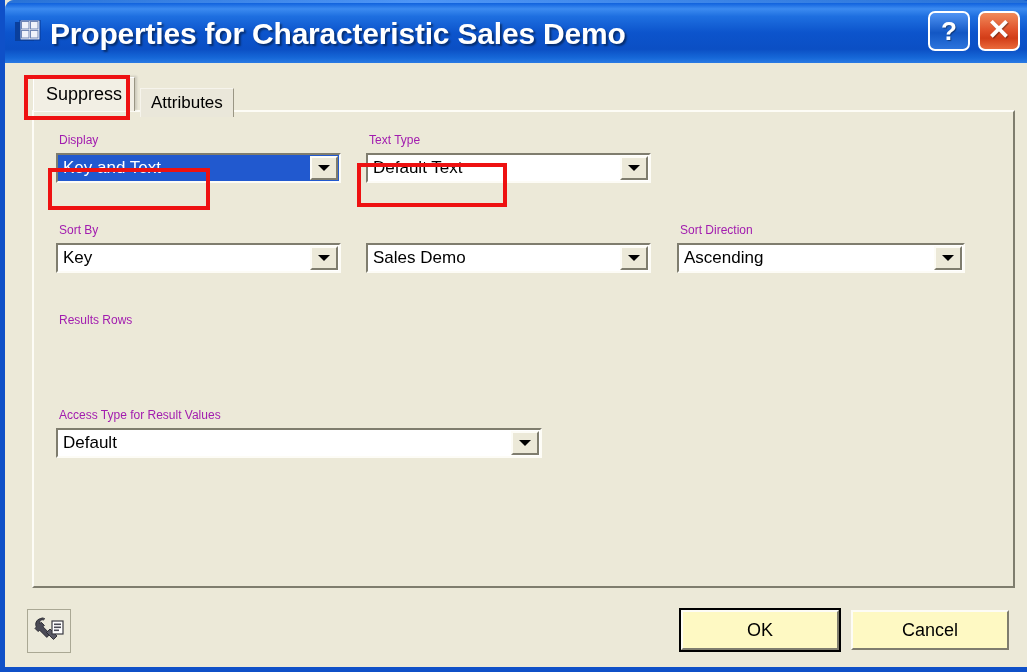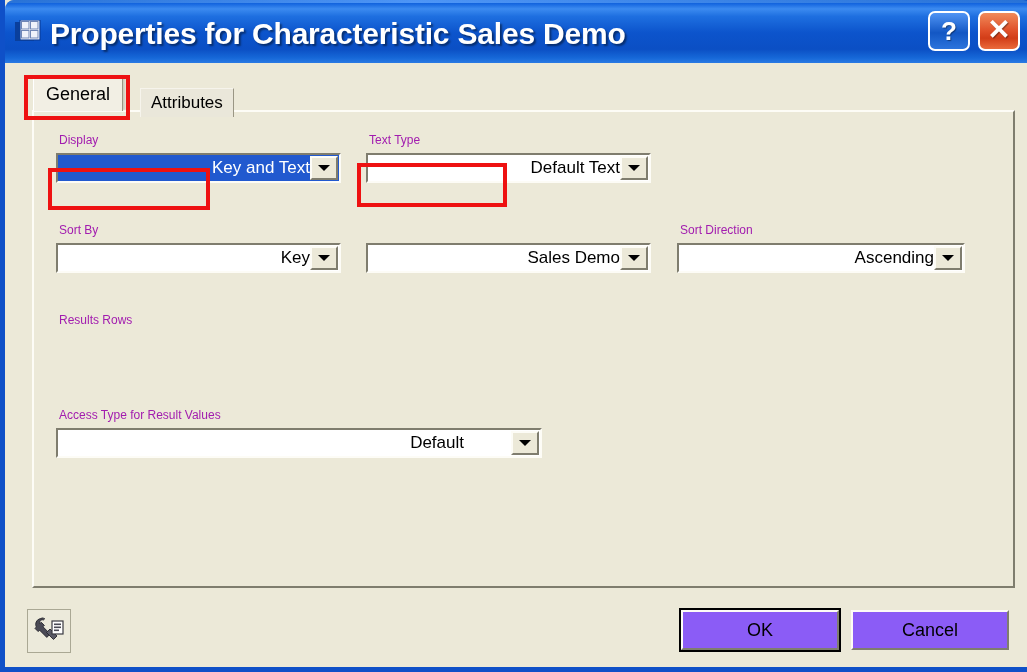--- a/index.html
+++ b/index.html
@@ -189,21 +189,20 @@
   .combo {
     position: absolute;
     box-sizing: border-box;
     height: 30px;
     background: #ffffff;
     border: 2px solid;
     border-color: #7f7d6e #fdfcf6 #fdfcf6 #7f7d6e;
     display: flex;
     align-items: stretch;
     cursor: pointer;
-    text-align: right;
   }
   .combo .val {
     flex: 1 1 auto;
     overflow: hidden;
     white-space: nowrap;
     color: #000000;
     font-size: 17px;
     line-height: 26px;
     padding-left: 5px;
   }
@@ -232,21 +231,21 @@
     width: 0; height: 0;
     border-left: 6px solid transparent;
     border-right: 6px solid transparent;
     border-top: 6px solid #000000;
   }
 
   
   .btn {
     position: absolute;
     box-sizing: border-box;
-    background: #8b5cf6;
+    background: #fef9c3;
     border: 2px solid;
     border-color: #fdfcf6 #7f7d6e #7f7d6e #fdfcf6;
     color: #000000;
     font-size: 18px;
     text-align: center;
     cursor: pointer;
   }
   #btn-ok {
     left: 676px;
     top: 610px;
@@ -311,21 +310,21 @@
     </div>
     <div class="tb-btn" id="btn-close">
       <span>✕</span>
     </div>
   </div>
 
   <div id="client">
 
     <div id="tabstrip">
       <div class="tab" id="tab-general">
-        <span>General</span>
+        <span>Suppress</span>
       </div>
       <div class="tab" id="tab-attributes">
         <span>Attributes</span>
       </div>
     </div>
 
     <div id="tabpanel">
 
       <div class="fld-label" style="left:25px; top:18px;">Display</div>
       <div class="combo focused" style="left:22px; top:41px; width:285px;">

